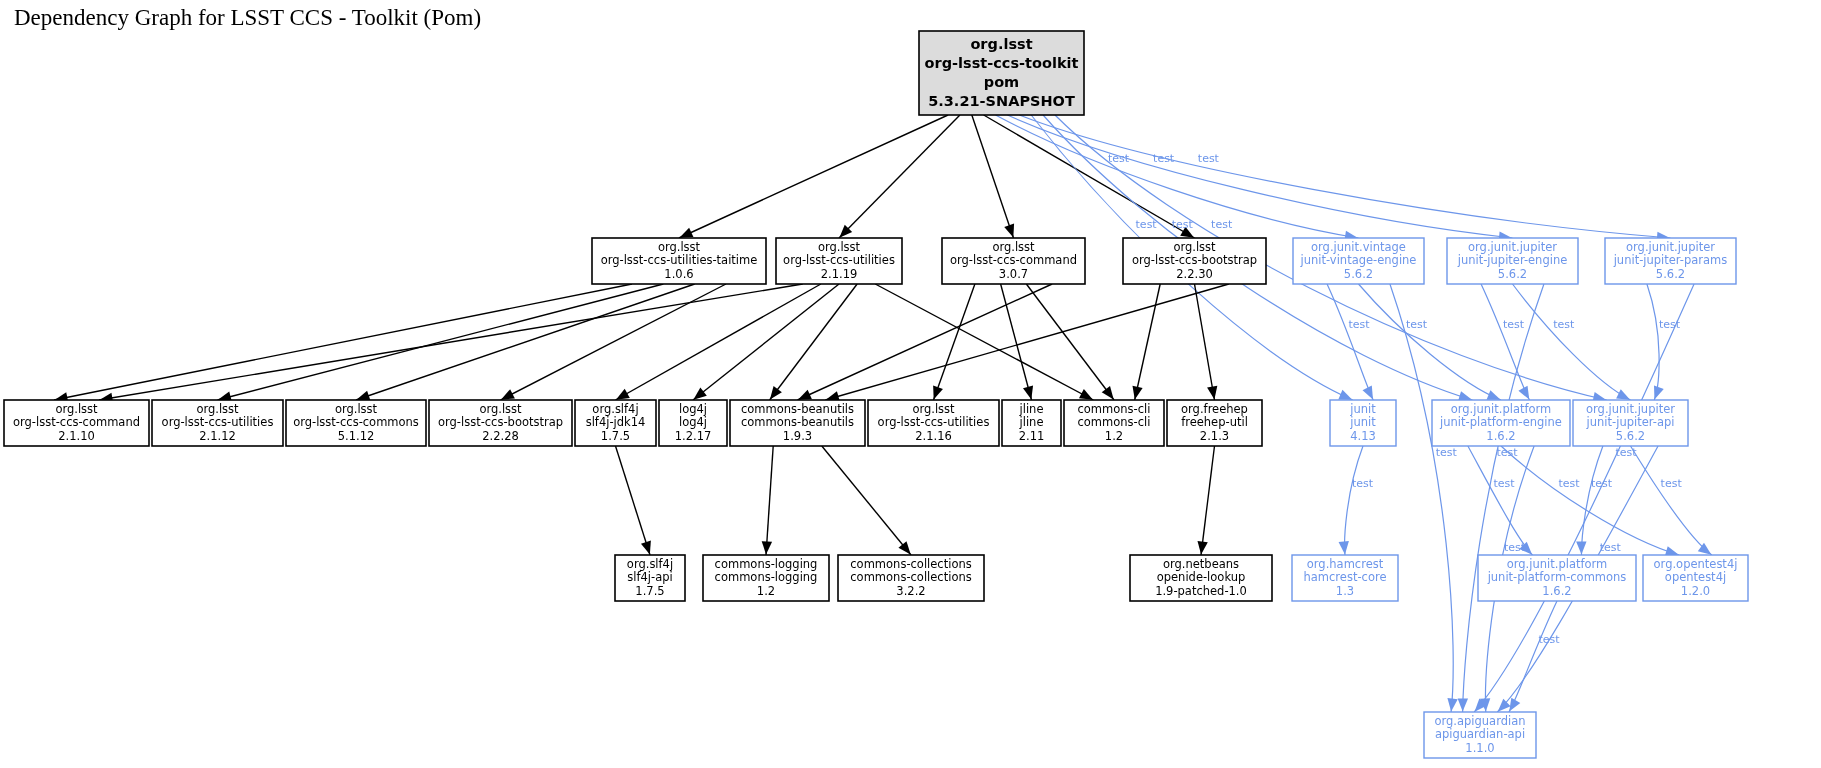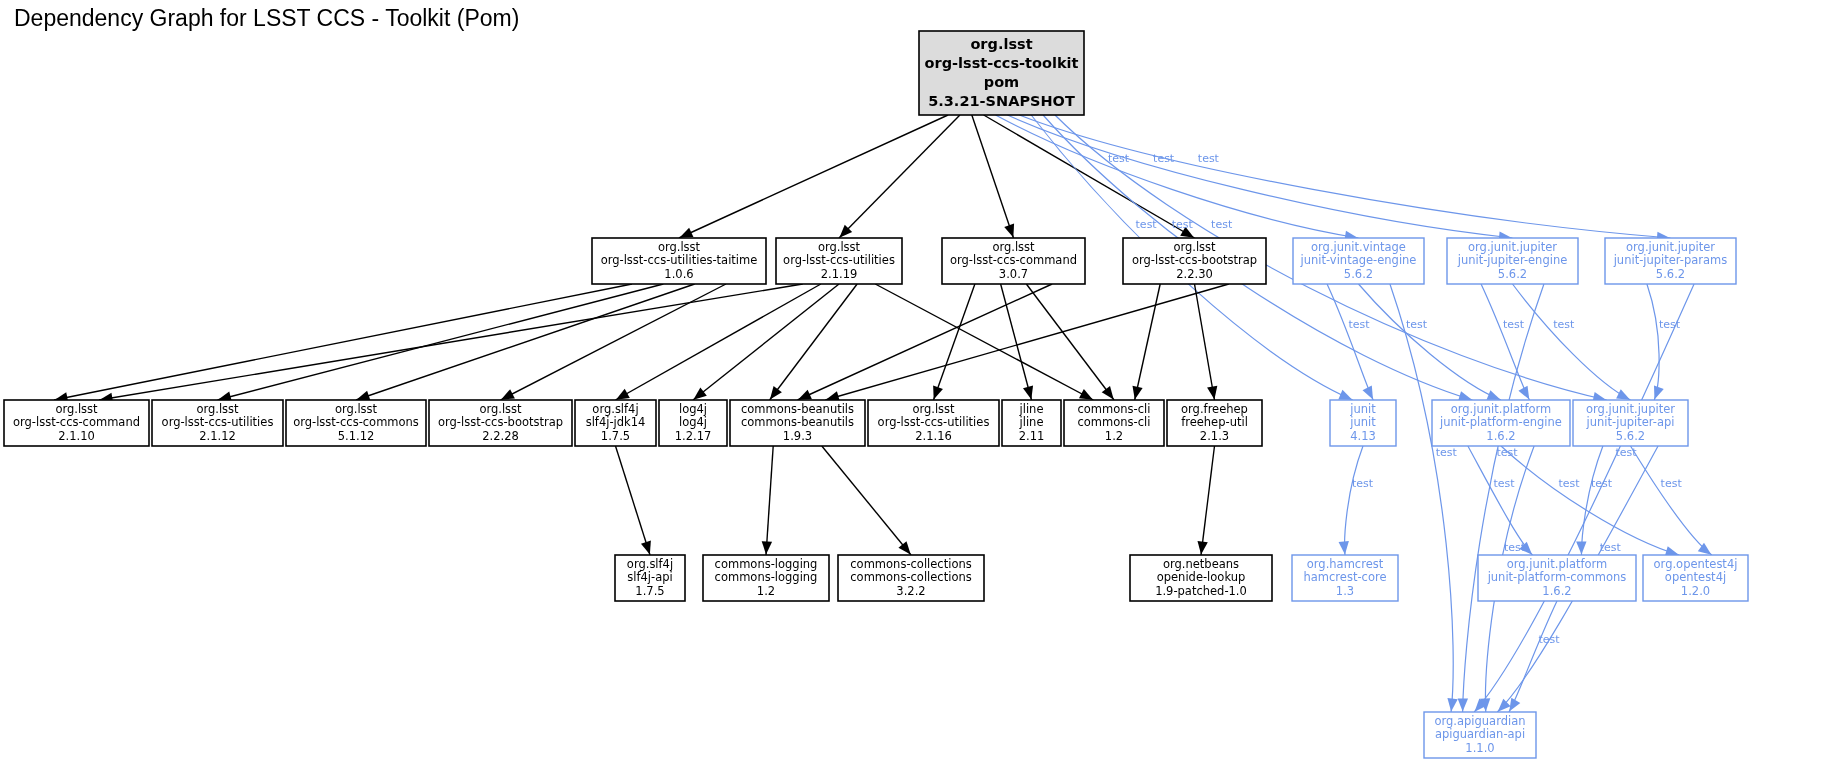--- a/index.html
+++ b/index.html
@@ -1,20 +1,20 @@
 <!DOCTYPE html>
 <html><head>
 <meta charset="utf-8">
 <style>
   html,body{margin:0;padding:0;background:#ffffff;}
   body{width:1821px;height:768px;font-family:"DejaVu Sans",sans-serif;overflow:hidden;}
   #stage{position:relative;width:1821px;height:768px;}
   #title{
     position:absolute;left:14px;top:5px;
-    font-family:Liberation Sans, sans-serif;
+    font-family:Liberation Serif, serif;
     font-size:23px;color:#000;white-space:nowrap;
   }
   svg#graph{position:absolute;left:0;top:0;width:1821px;height:768px;}
   .node-box{fill:#ffffff;stroke:#000000;stroke-width:1.6;}
   .node-box.root{fill:#dcdcdc;stroke:#000000;stroke-width:1.6;}
   .node-box.test{fill:#ffffff;stroke:#6d96ea;stroke-width:1.4;}
   .nlabel{font-family:"DejaVu Sans",sans-serif;font-size:11.5px;fill:#000;text-anchor:middle;}
   .nlabel.root{font-size:14.5px;font-weight:bold;}
   .nlabel.test{fill:#6d96ea;}
   .edge{fill:none;stroke:#000000;stroke-width:1.4;}

